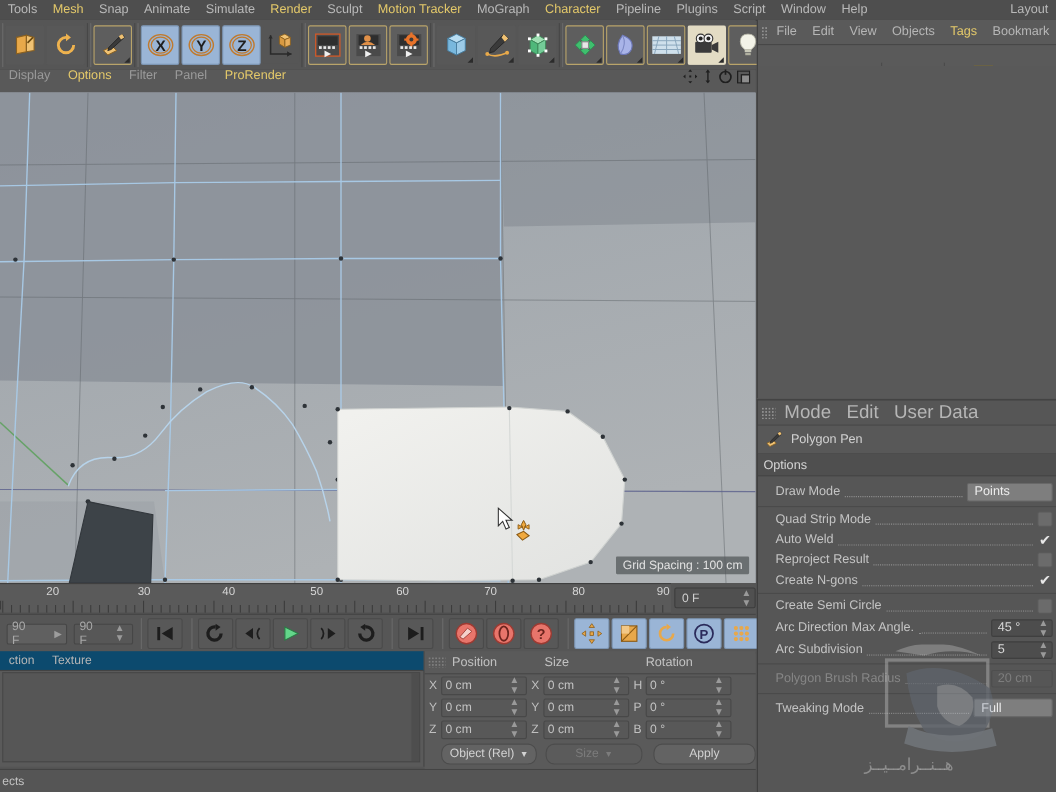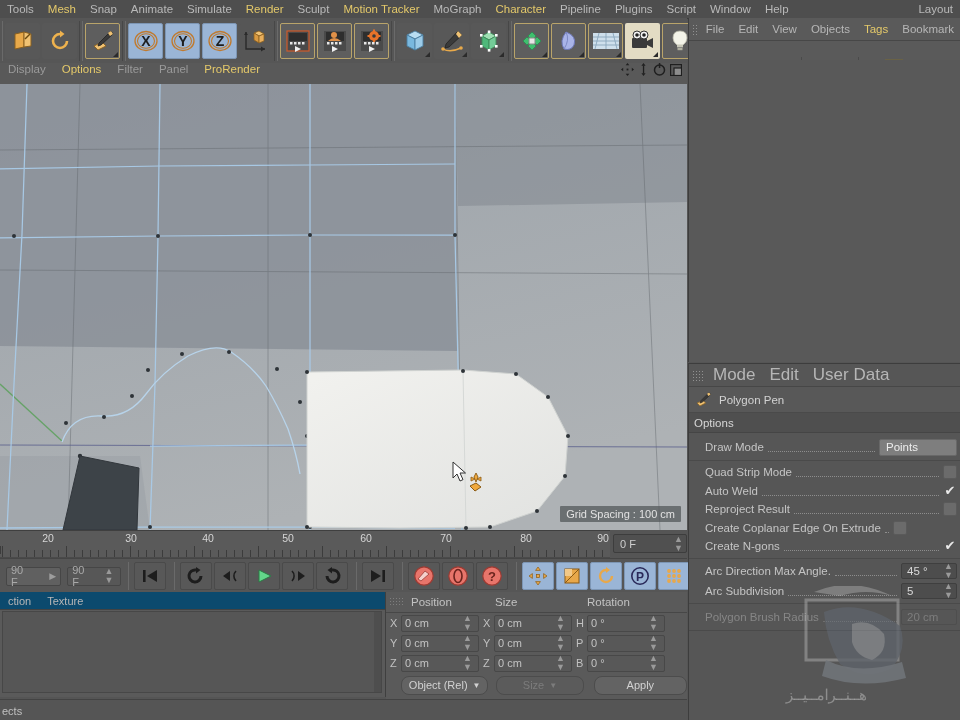--- a/index.html
+++ b/index.html
@@ -1067,38 +1067,38 @@
     </div>
 
     <div class="amrow">
       <span class="lab">Reproject Result</span>
       <span class="dotfill"></span>
       <span class="ctl">
         <span class="chk"></span>
       </span>
     </div>
 
-    <div class="amrow">
-      <span class="lab">Create Coplanar Edge On Extrude</span>
-      <span class="dotfill" style="max-width:4px;"></span>
-      <span class="ctl">
-        <span class="chk"></span>
-      </span>
-    </div>
 
     <div class="amrow">
       <span class="lab">Create N-gons</span>
       <span class="dotfill"></span>
       <span class="ctl">
         <span class="chk on"></span>
       </span>
     </div>
 
     <div class="amsep"></div>
 
+    <div class="amrow">
+      <span class="lab">Create Semi Circle</span>
+      <span class="dotfill"></span>
+      <span class="ctl">
+        <span class="chk"></span>
+      </span>
+    </div>
 
     <div class="amrow" style="height:20px;">
       <span class="lab">Arc Direction Max Angle.</span>
       <span class="dotfill"></span>
       <span class="ctl">
         <span class="amnum">
           <span>45 °</span>
           <span class="spin">▲<br>▼</span>
         </span>
       </span>
@@ -1122,20 +1122,29 @@
       <span class="dotfill" style="border-bottom-color:#6e6e6e;"></span>
       <span class="ctl">
         <span class="amnum dim">
           <span>20 cm</span>
         </span>
       </span>
     </div>
 
     <div class="amsep"></div>
 
+    <div class="amrow" style="height:22px;">
+      <span class="lab">Tweaking Mode</span>
+      <span class="dotfill"></span>
+      <span class="ctl">
+        <span class="amselect" style="width:72px;">
+          <span>Full</span>
+        </span>
+      </span>
+    </div>
   </div>
 
   <div class="wm">
     <svg class="wlogo" width="150" height="105" viewBox="0 0 150 105">
       <rect x="10" y="14" width="92" height="60" fill="none" stroke="#dcdcdc" stroke-width="3"></rect>
       <path d="M18 6 Q55 -10 96 10 Q70 2 44 10 Z" fill="#cfcfcf"></path>
       <path d="M28 26 Q64 12 104 40 Q112 62 96 82 Q68 96 44 78 Q30 54 28 26 Z" fill="#6f7e93" opacity=".8"></path>
       <path d="M56 38 Q74 32 88 48 Q92 66 76 74 Q60 70 56 56 Z" fill="#cfd6df" opacity=".9"></path>
       <path d="M30 74 Q62 90 106 76 L110 92 Q64 104 26 90 Z" fill="#a9b6c6" opacity=".85"></path>
     </svg>

